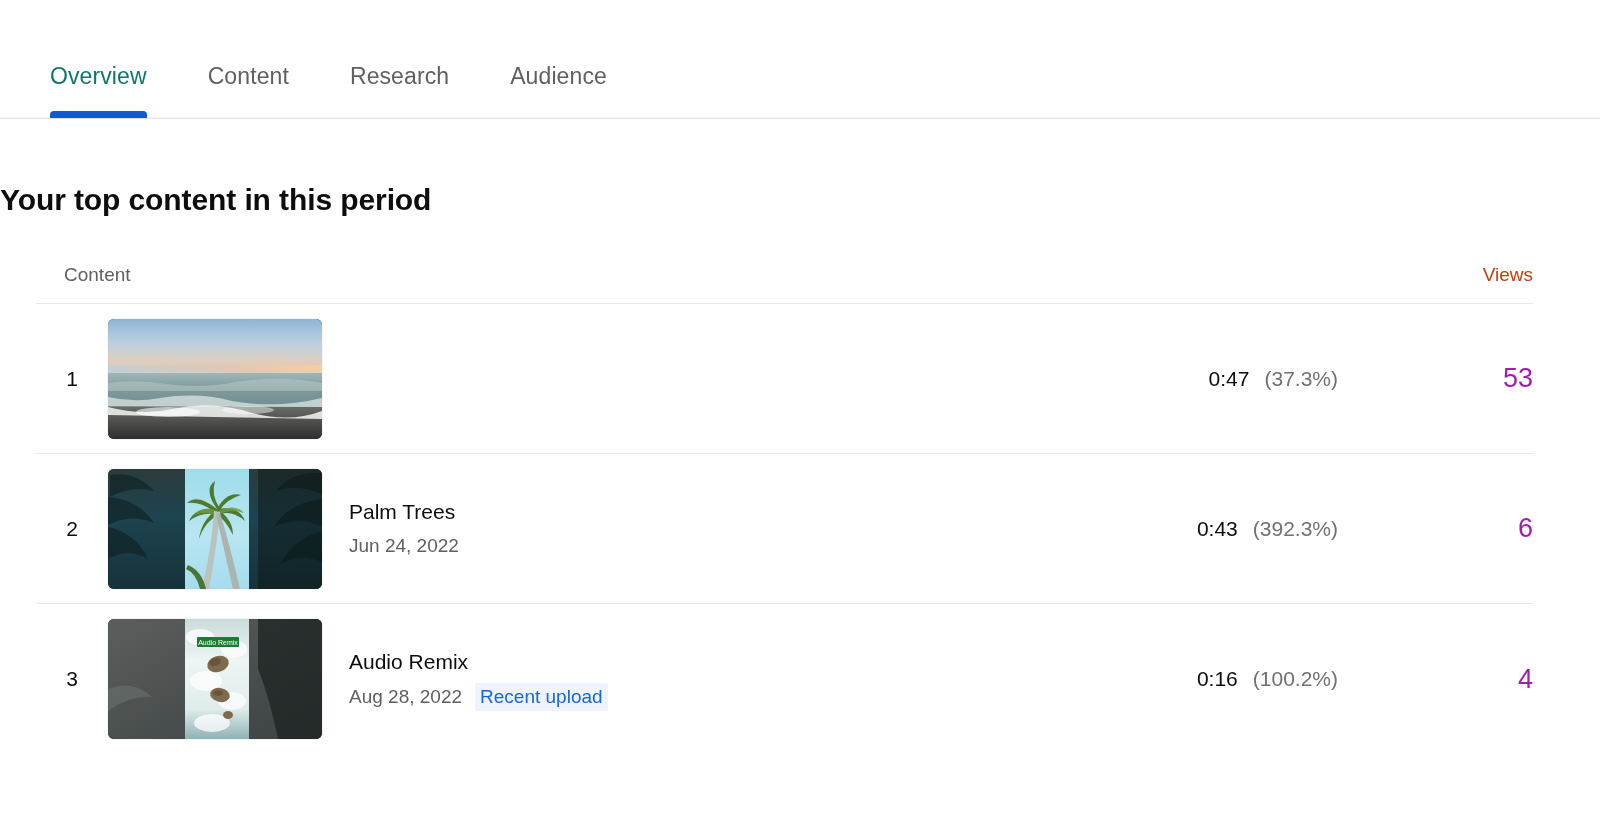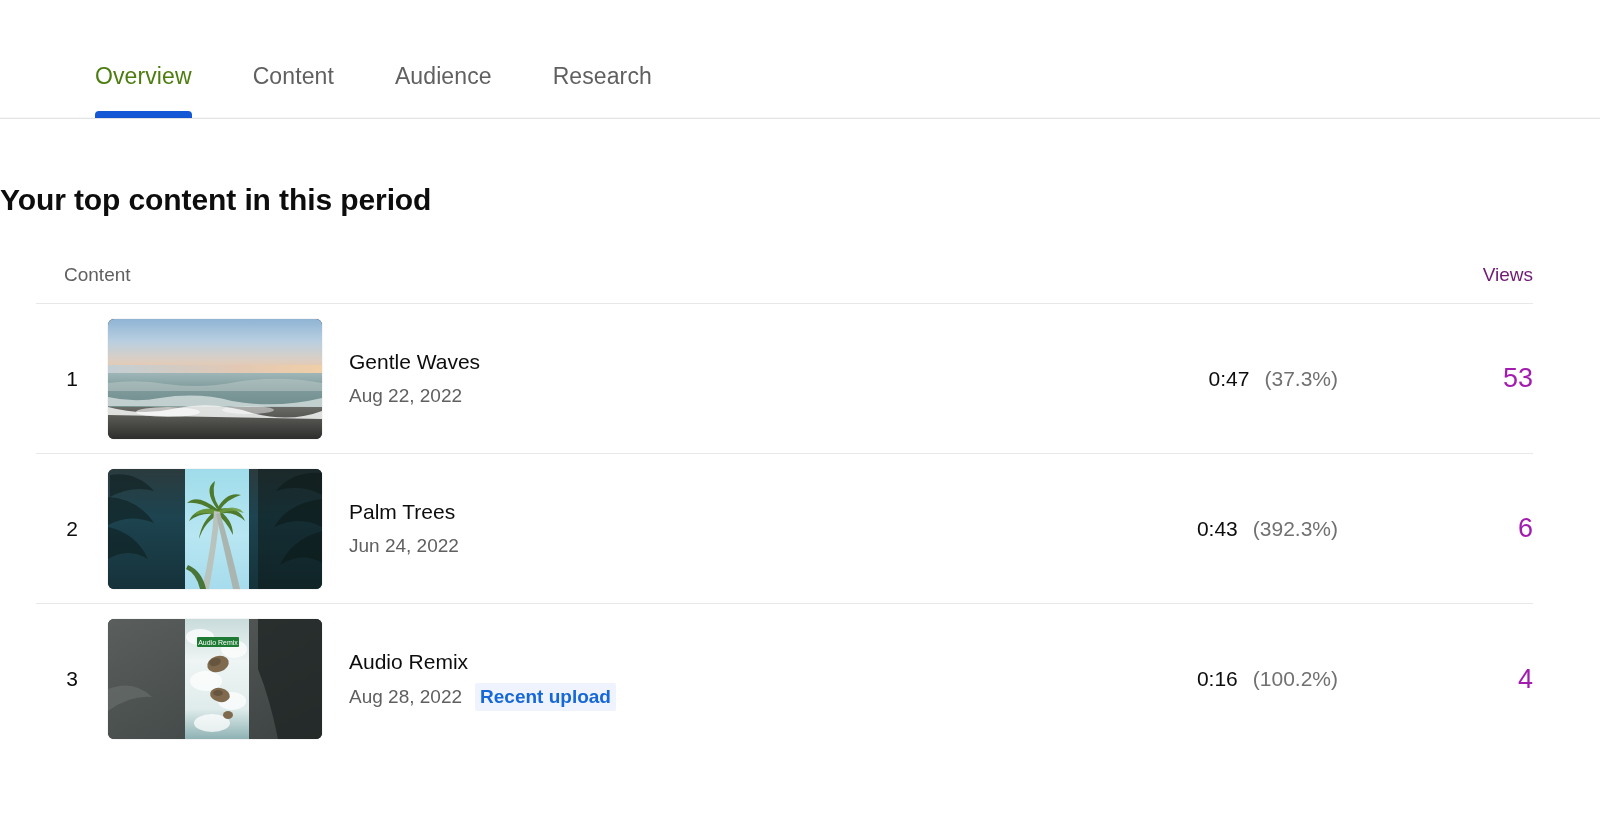--- a/index.html
+++ b/index.html
@@ -35,21 +35,21 @@
     font-size: 23px;
     color: #606060;
     letter-spacing: 0.1px;
     padding: 0 0 28px 0;
     margin-right: 61px;
     cursor: pointer;
     white-space: nowrap;
     user-select: none;
   }
   .tab:last-child { margin-right: 0; }
-  .tab.active { color: #4d7c0f; font-weight: 500; margin-left: 45px; }
+  .tab.active { color: #0f766e; font-weight: 500; }
   .tab.active .tab-underline {
     position: absolute;
     left: 0; right: 0; bottom: 0;
     height: 7px;
     background: #1558d6;
     border-radius: 4px 4px 0 0;
   }
 
   
   .page-title {
@@ -74,21 +74,21 @@
   .col-content  { flex: 1 1 auto; min-width: 0; }
   .col-avd      { width: 300px; flex: none; text-align: right; }
   .col-views    { width: 195px; flex: none; text-align: right; }
 
   .th {
     font-size: 19px;
     color: #606060;
     line-height: 29px;
     user-select: none;
   }
-  .th.sorted { color: #701a75; }
+  .th.sorted { color: #c2410c; }
   .th.col-content { padding-left: 28px; }
   .th-avd-line { display: block; }
 
   .row {
     display: flex;
     align-items: center;
     min-height: 150px;
     border-bottom: 1px solid #e8e8e8;
   }
   .row:last-child { border-bottom: none; }
@@ -135,21 +135,21 @@
     display: flex;
     align-items: center;
     font-size: 19px;
     color: #606060;
     line-height: 26px;
     white-space: nowrap;
   }
   .badge {
     margin-left: 13px;
     color: #1667d7;
-    font-weight: bold;
+    font-weight: normal;
     font-size: 19px;
     background: #eef3fd;
     border-radius: 2px;
     padding: 2px 5px;
     line-height: 24px;
     text-align: center;
   }
 
   .cell-avd {
     display: flex;
@@ -172,24 +172,24 @@
 
 <div class="tabbar">
   <div class="tab active">
     <span>Overview</span>
     <span class="tab-underline"></span>
   </div>
   <div class="tab">
     <span>Content</span>
   </div>
   <div class="tab">
+    <span>Research</span>
+  </div>
+  <div class="tab">
     <span>Audience</span>
-  </div>
-  <div class="tab">
-    <span>Research</span>
   </div>
 </div>
 
 <div class="page-title">Your top content in this period</div>
 
 <div class="table">
 
   <div class="thead">
     <div class="th col-content">Content</div>
     <div class="th col-views sorted">Views</div>
@@ -226,26 +226,20 @@
           <rect x="0" y="46" width="214" height="10" fill="url(#g1horiz)"></rect>
           <rect x="0" y="54" width="214" height="40" fill="url(#g1sea)"></rect>
           <rect x="0" y="88" width="214" height="32" fill="url(#g1sand)"></rect>
           <path d="M0 64 q30 -4 58 1 q35 5 70 -2 q45 -7 86 1 l0 8 L0 72 Z" fill="#b9c8c6" opacity="0.55"></path>
           <path d="M0 78 q26 6 52 1 q38 -6 72 3 q44 8 90 -3 l0 9 L0 87 Z" fill="#e3eaea" opacity="0.7"></path>
           <path d="M0 88 q34 9 64 2 q40 -9 80 4 q38 10 70 -2 l0 8 L0 96 Z" fill="#f4f7f6" opacity="0.85"></path>
           <ellipse cx="60" cy="93" rx="32" ry="5" fill="#ffffff" opacity="0.6"></ellipse>
           <ellipse cx="140" cy="91" rx="26" ry="4" fill="#ffffff" opacity="0.45"></ellipse>
         </svg>
       </div>
-      <div class="meta">
-        <div class="meta-title">Gentle Waves</div>
-        <div class="meta-sub">
-          <span>Aug 22, 2022</span>
-        </div>
-      </div>
     </div>
     <div class="col-avd cell-avd">
       <span>0:47</span>
       <span class="avd-pct">(37.3%)</span>
     </div>
     <div class="col-views cell-views">53</div>
   </div>
 
   <div class="row">
     <div class="cell-content">

